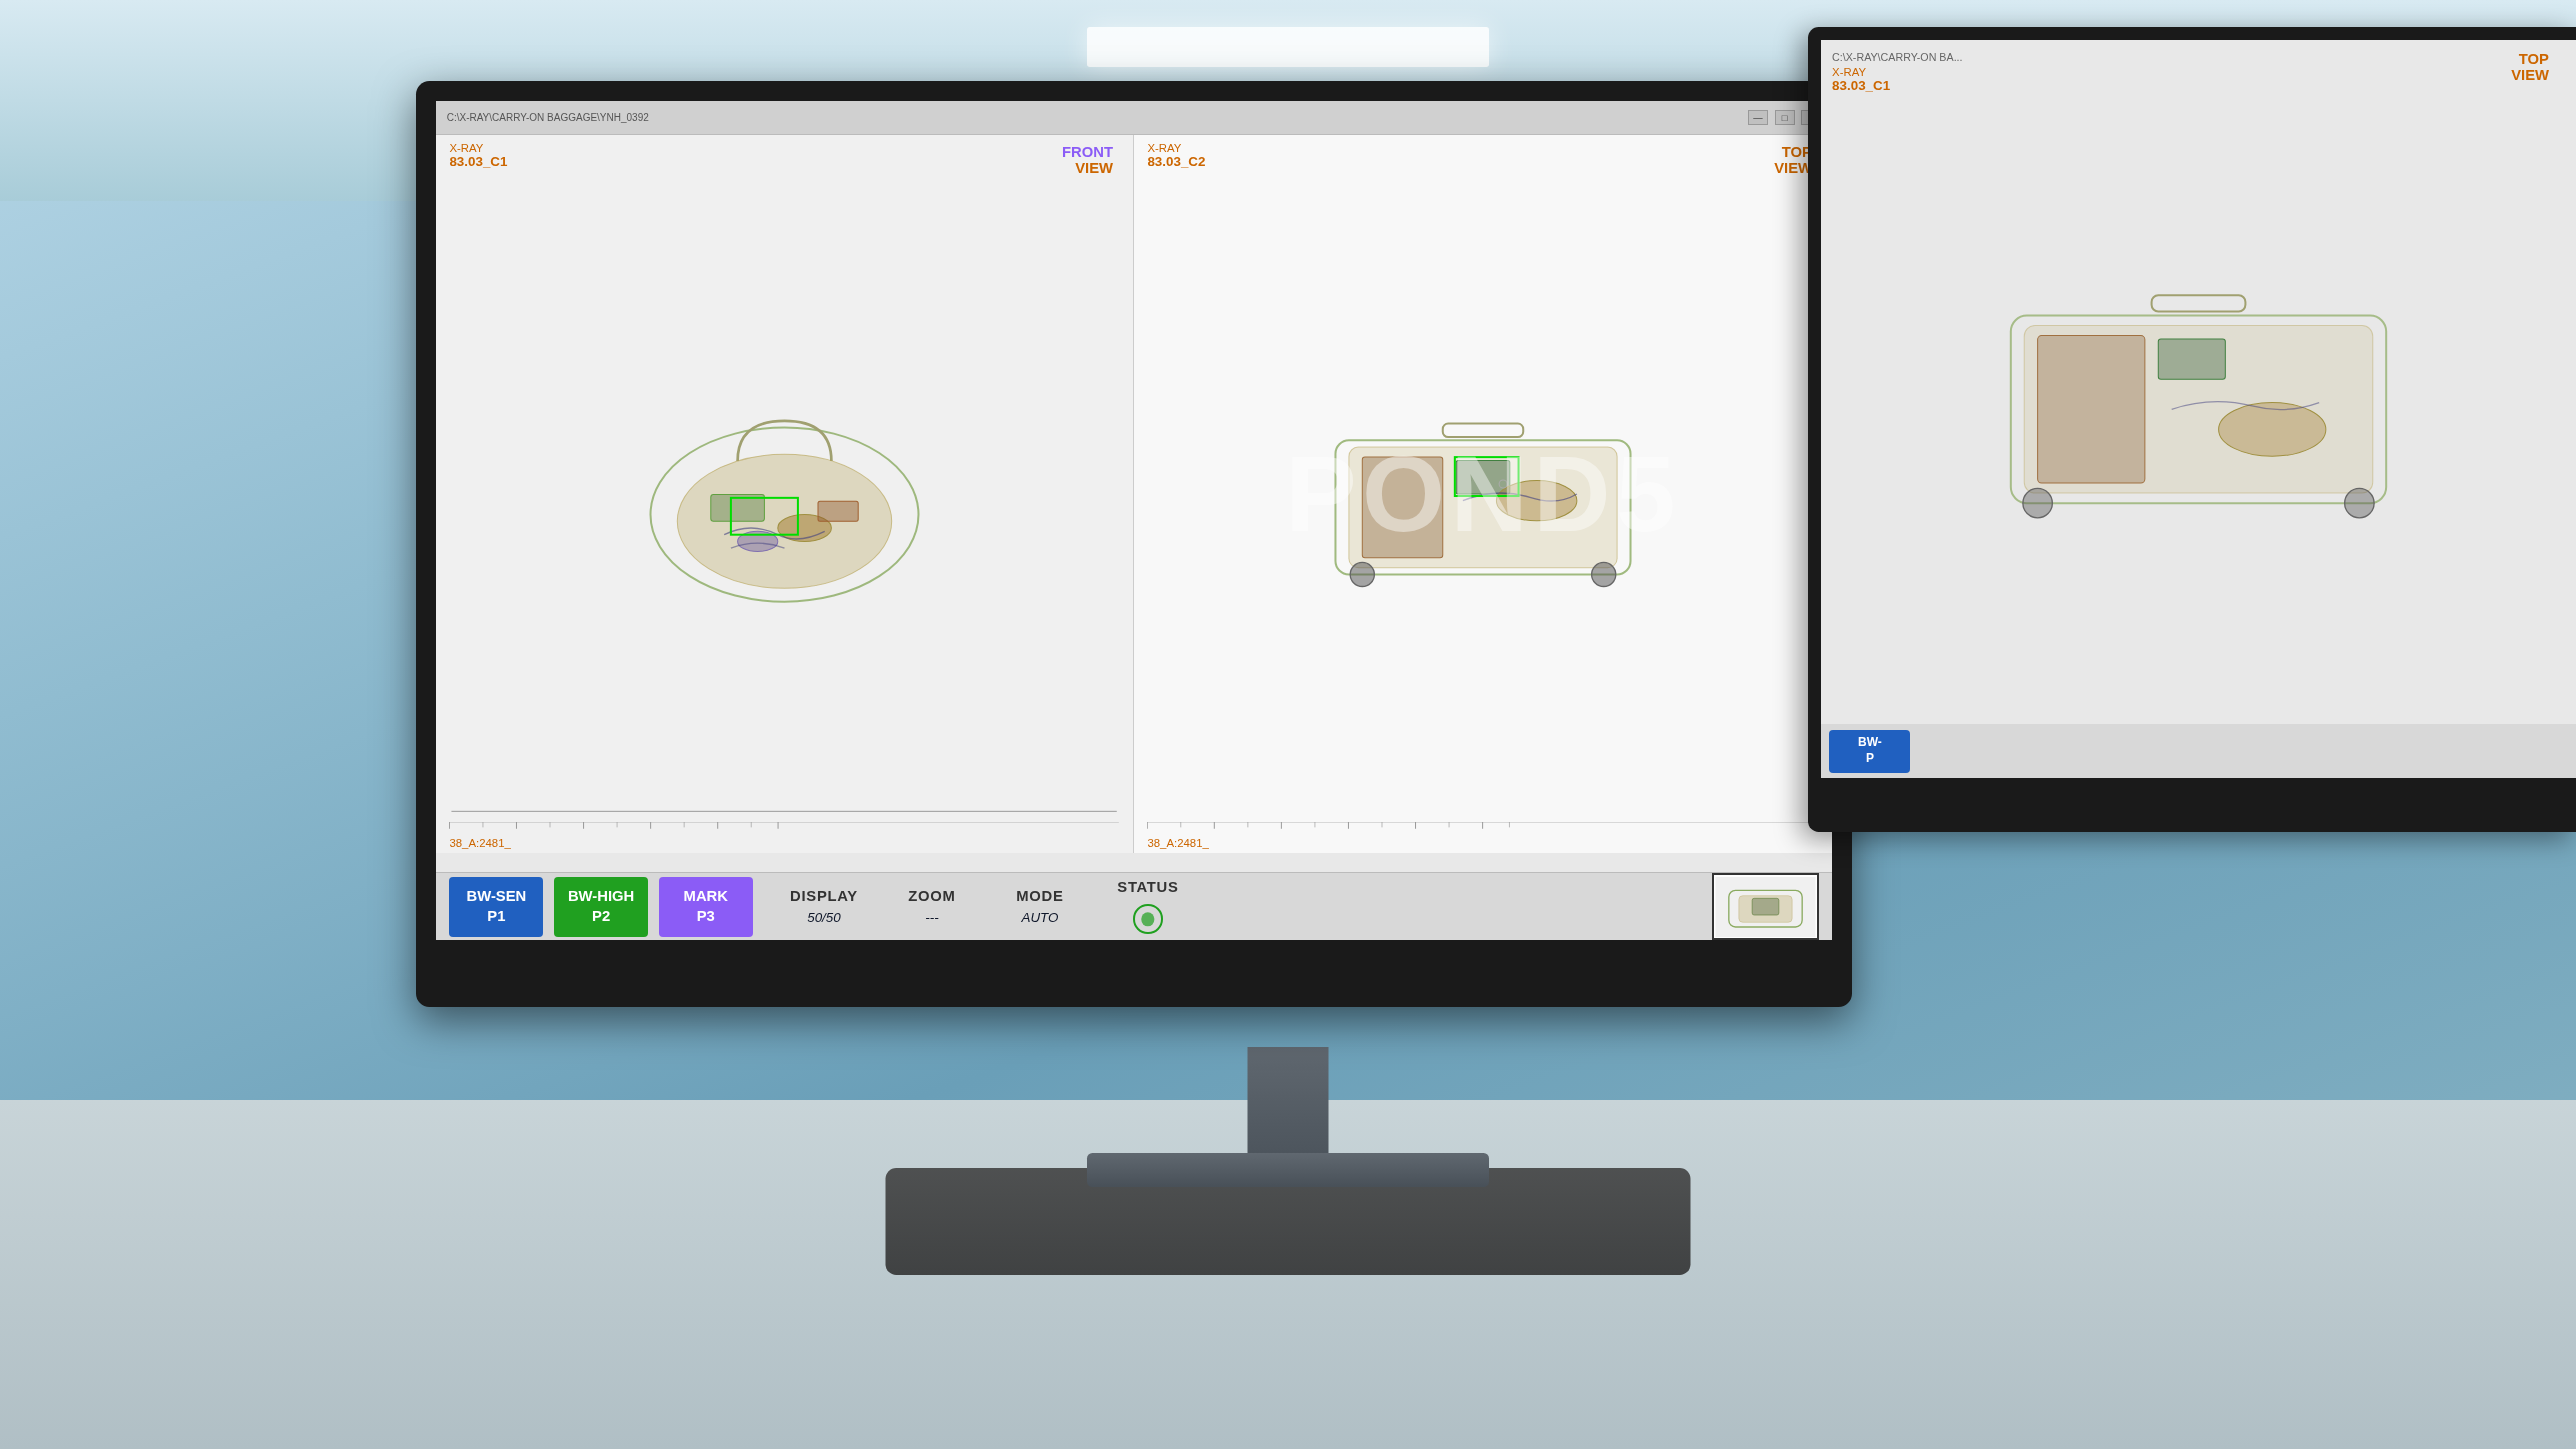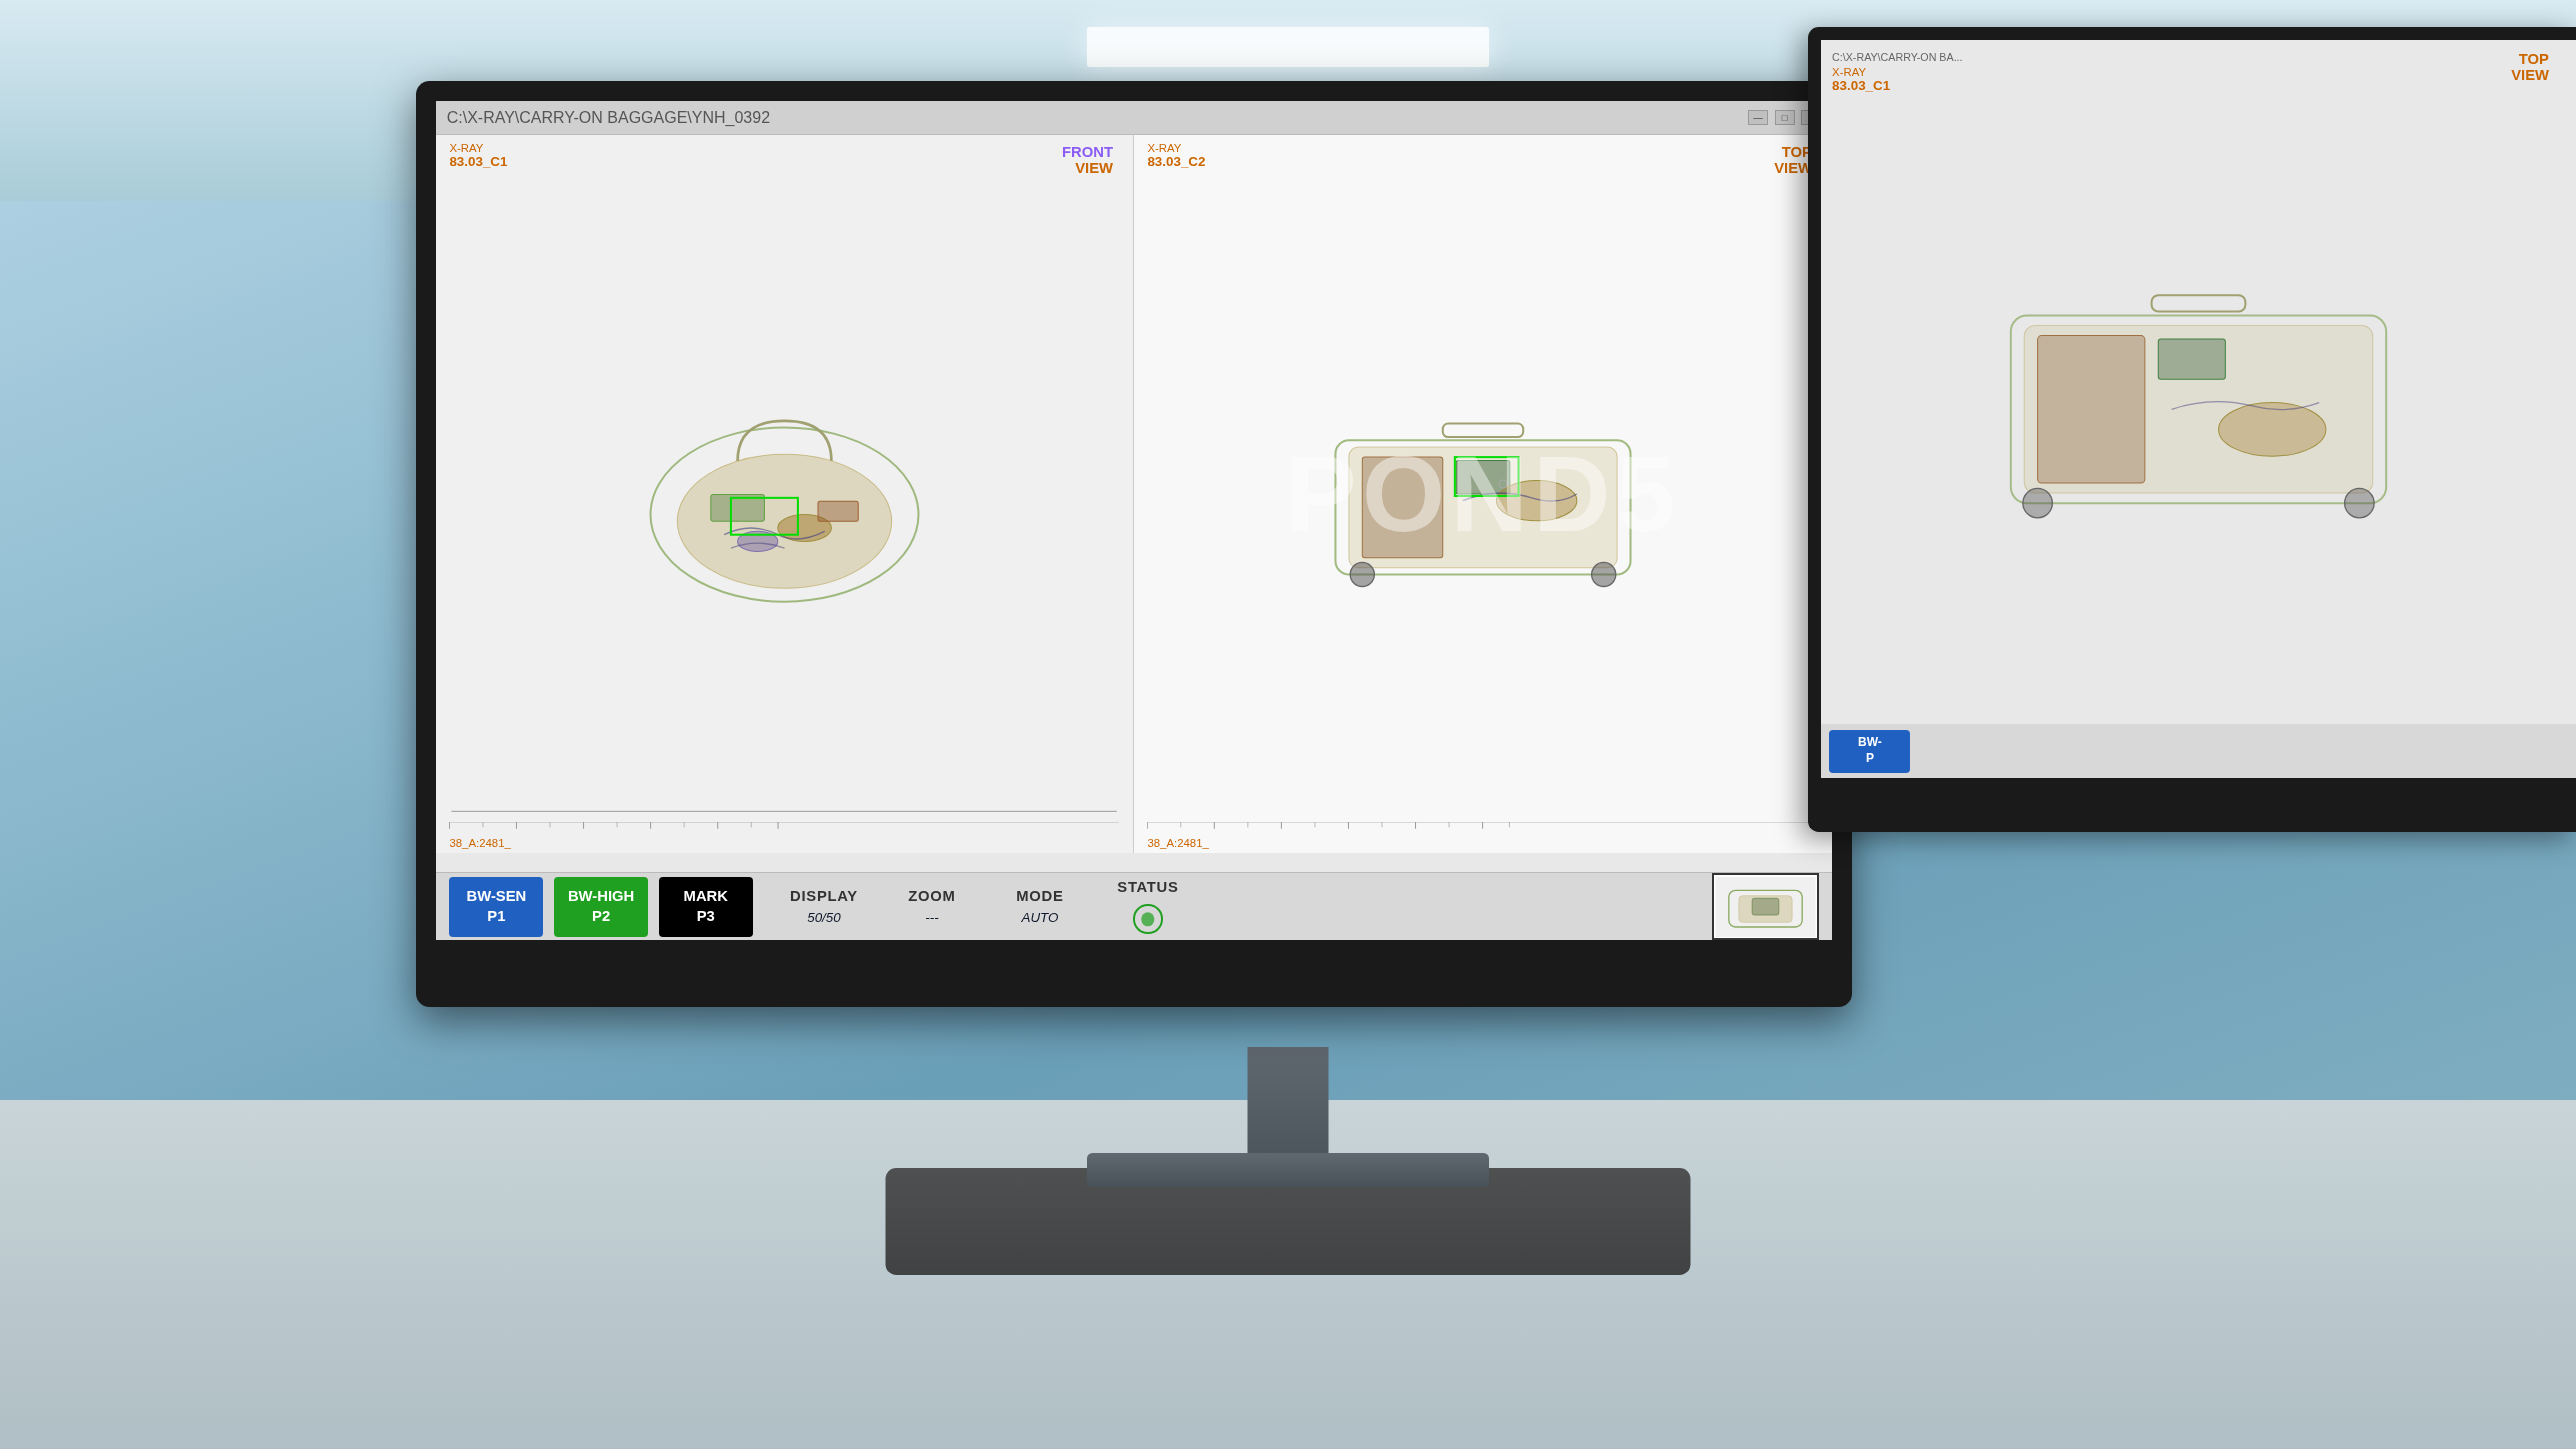--- a/index.html
+++ b/index.html
@@ -119,21 +119,21 @@
       height: 34px;
       background: #d0d0d0;
       display: flex;
       align-items: center;
       justify-content: space-between;
       padding: 0 10.7px;
       border-bottom: 0.7px solid #bbb;
     }
 
     .title-bar-path {
-      font-size: 16px;
+      font-size: 10px;
       color: #555;
       font-family: Arial, sans-serif;
     }
 
     .title-bar-controls {
       display: flex;
       gap: 6.7px;
       align-items: center;
     }
 
@@ -225,21 +225,21 @@
       display: flex;
       flex-direction: column;
       align-items: center;
       justify-content: center;
       margin-right: 10.7px;
       line-height: 1.3;
     }
 
     .btn-blue { background: #2060c0; }
     .btn-green { background: #20a020; }
-    .btn-orange { background: #000000; justify-content: center; }
+    .btn-orange { background: #8b5cf6; justify-content: center; }
 
     .toolbar-group {
       display: flex;
       flex-direction: column;
       align-items: center;
       justify-content: center;
       height: 60px;
       min-width: 81px;
       margin-right: 27px;
     }

